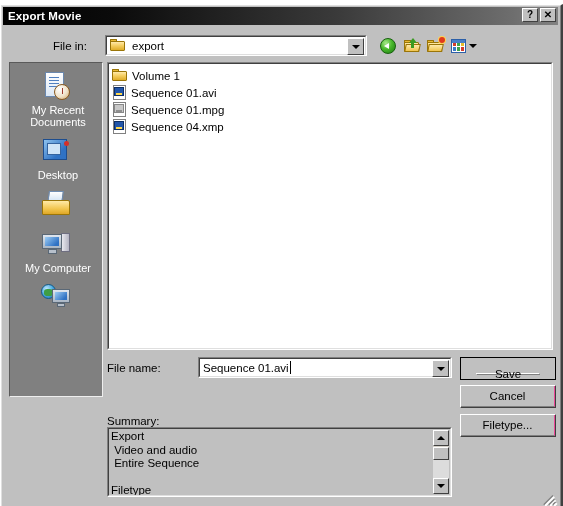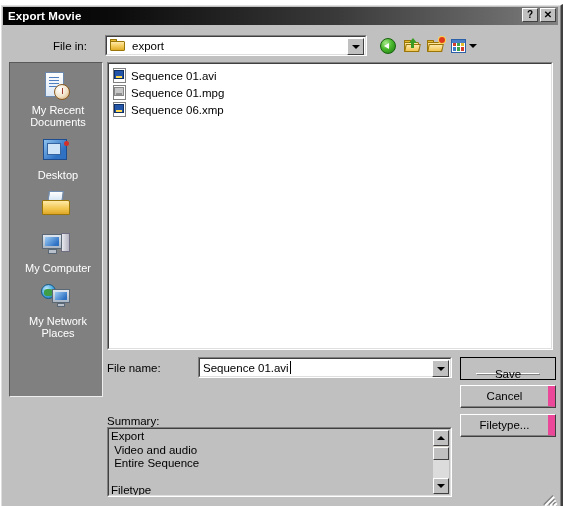--- a/index.html
+++ b/index.html
@@ -530,21 +530,21 @@
     border-right: 1px solid #404040;
     border-bottom: 1px solid #404040;
     display: flex;
     align-items: center;
     justify-content: center;
     font-size: 11.5px;
     cursor: default;
   }
   .btn .btn-inner {
     position: absolute; left: 0; top: 0; right: 0; bottom: 0;
-    border-right: 7px solid #ec4899;
+    border-right: 1px solid #ec4899;
     border-bottom: 1px solid #808080;
     box-sizing: border-box;
     display: flex; align-items: center; justify-content: center;
   }
   .btn.default { border: 1px solid #000000; }
   .btn.default .btn-inner {
     border: 1px solid #ffffff;
     border-right-color: #808080;
     border-bottom-color: #808080;
     margin: 15px;
@@ -754,46 +754,52 @@
       <div class="plabel">My Computer</div>
     </div>
     <div class="place">
       <span class="pico">
         <span class="ico-mynet">
             <span class="globe"></span>
             <span class="mon"></span>
             <span class="base"></span>
           </span>
       </span>
-      <div class="plabel">My Network<br>Places</div>
     </div>
   </div>
 
   <div id="filelist">
     <div id="filelist-in">
+      <div class="filerow">
+        <span class="folder-ico">
+          <span class="tab"></span>
+            <span class="body"></span>
+        </span>
+        <span class="fname">Volume 1</span>
+      </div>
       <div class="filerow">
         <span class="mediafile">
           <span class="sheet"></span>
             <span class="inner"></span>
         </span>
         <span class="fname">Sequence 01.avi</span>
       </div>
       <div class="filerow">
         <span class="mediafile gray">
           <span class="sheet"></span>
             <span class="inner"></span>
         </span>
         <span class="fname">Sequence 01.mpg</span>
       </div>
       <div class="filerow">
         <span class="mediafile">
           <span class="sheet"></span>
             <span class="inner"></span>
         </span>
-        <span class="fname">Sequence 06.xmp</span>
+        <span class="fname">Sequence 04.xmp</span>
       </div>
     </div>
   </div>
 
   <div id="filename-label">File name:</div>
   <div id="filename-combo">
     <div id="filename-combo-in">
       <span id="filename-value">Sequence 01.avi</span>
       <span id="filename-caret"></span>
     </div>

